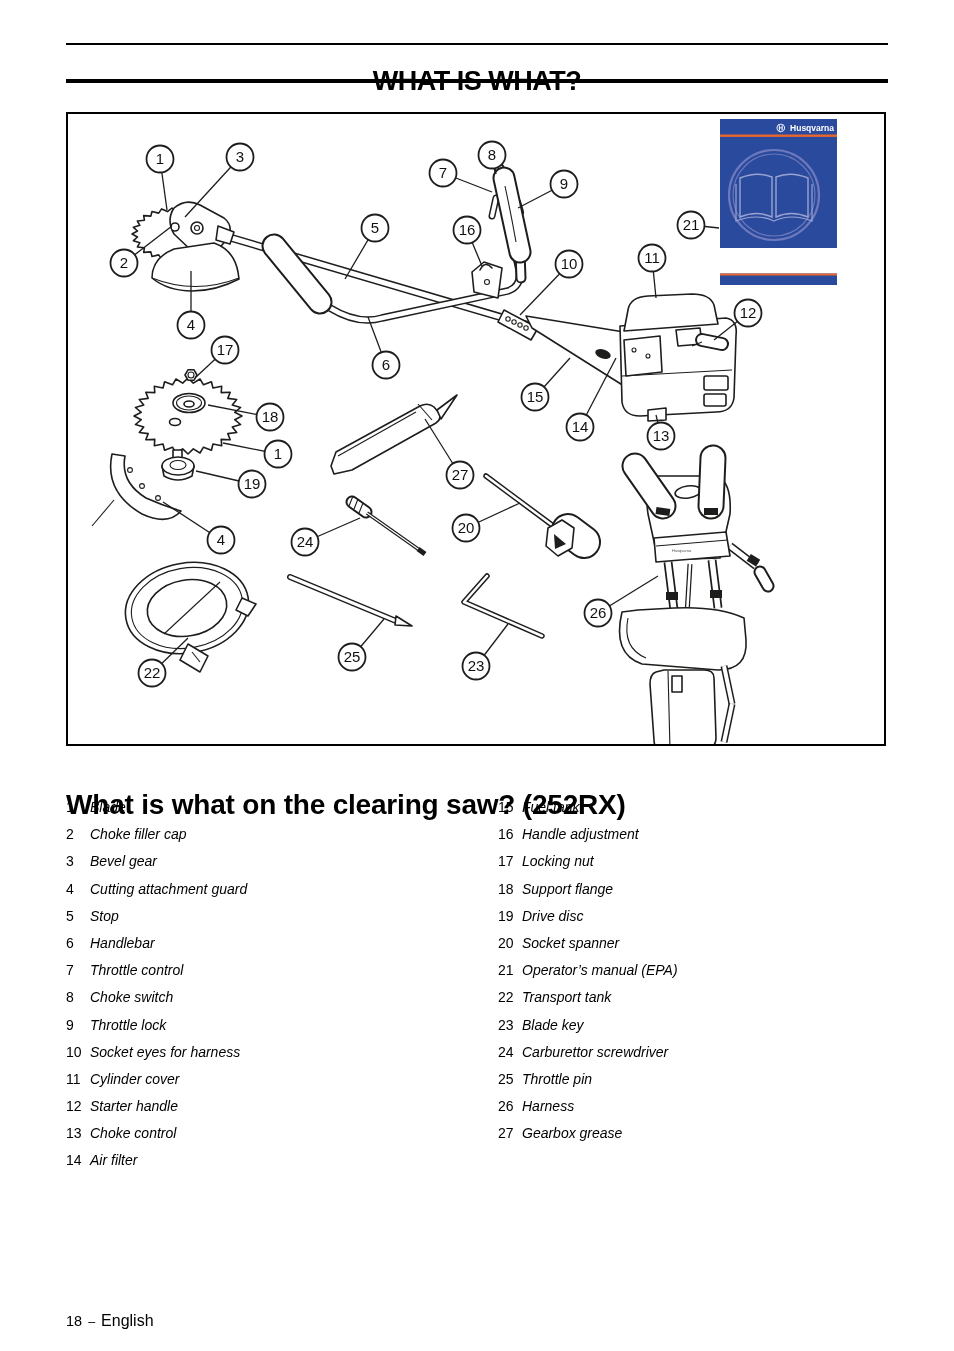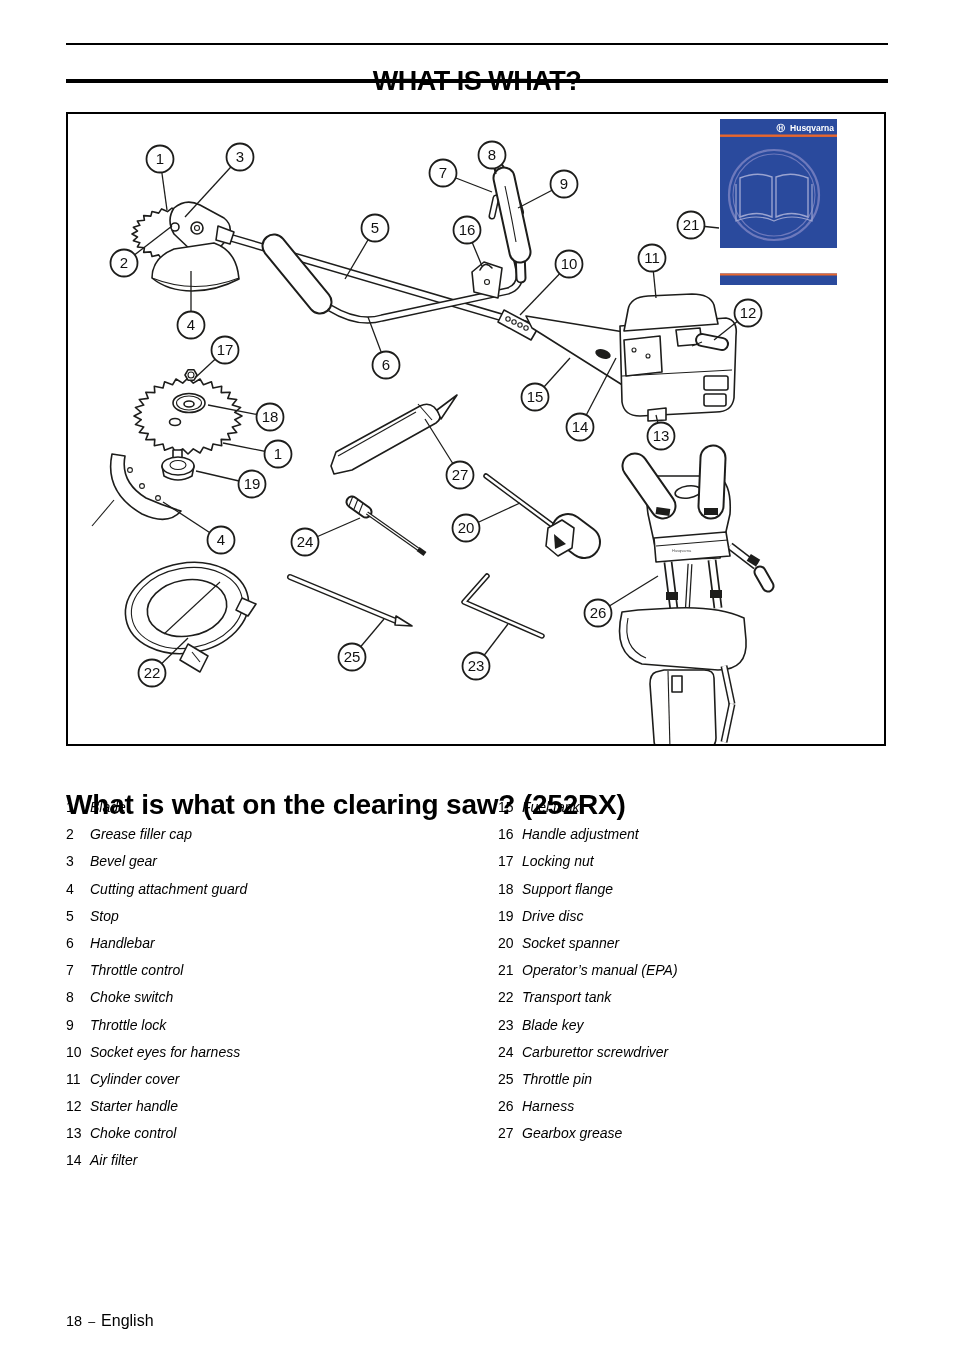--- a/index.html
+++ b/index.html
@@ -389,21 +389,21 @@
 
   <h2 class="section-heading">What is what on the clearing saw? (252RX)</h2>
 
   <div class="parts-col left" id="parts-left">
       <div class="part-row">
         <span class="part-num">1</span>
         <span class="part-label">Blade</span>
       </div>
       <div class="part-row">
         <span class="part-num">2</span>
-        <span class="part-label">Grease filler cap</span>
+        <span class="part-label">Choke filler cap</span>
       </div>
       <div class="part-row">
         <span class="part-num">3</span>
         <span class="part-label">Bevel gear</span>
       </div>
       <div class="part-row">
         <span class="part-num">4</span>
         <span class="part-label">Cutting attachment guard</span>
       </div>
       <div class="part-row">

